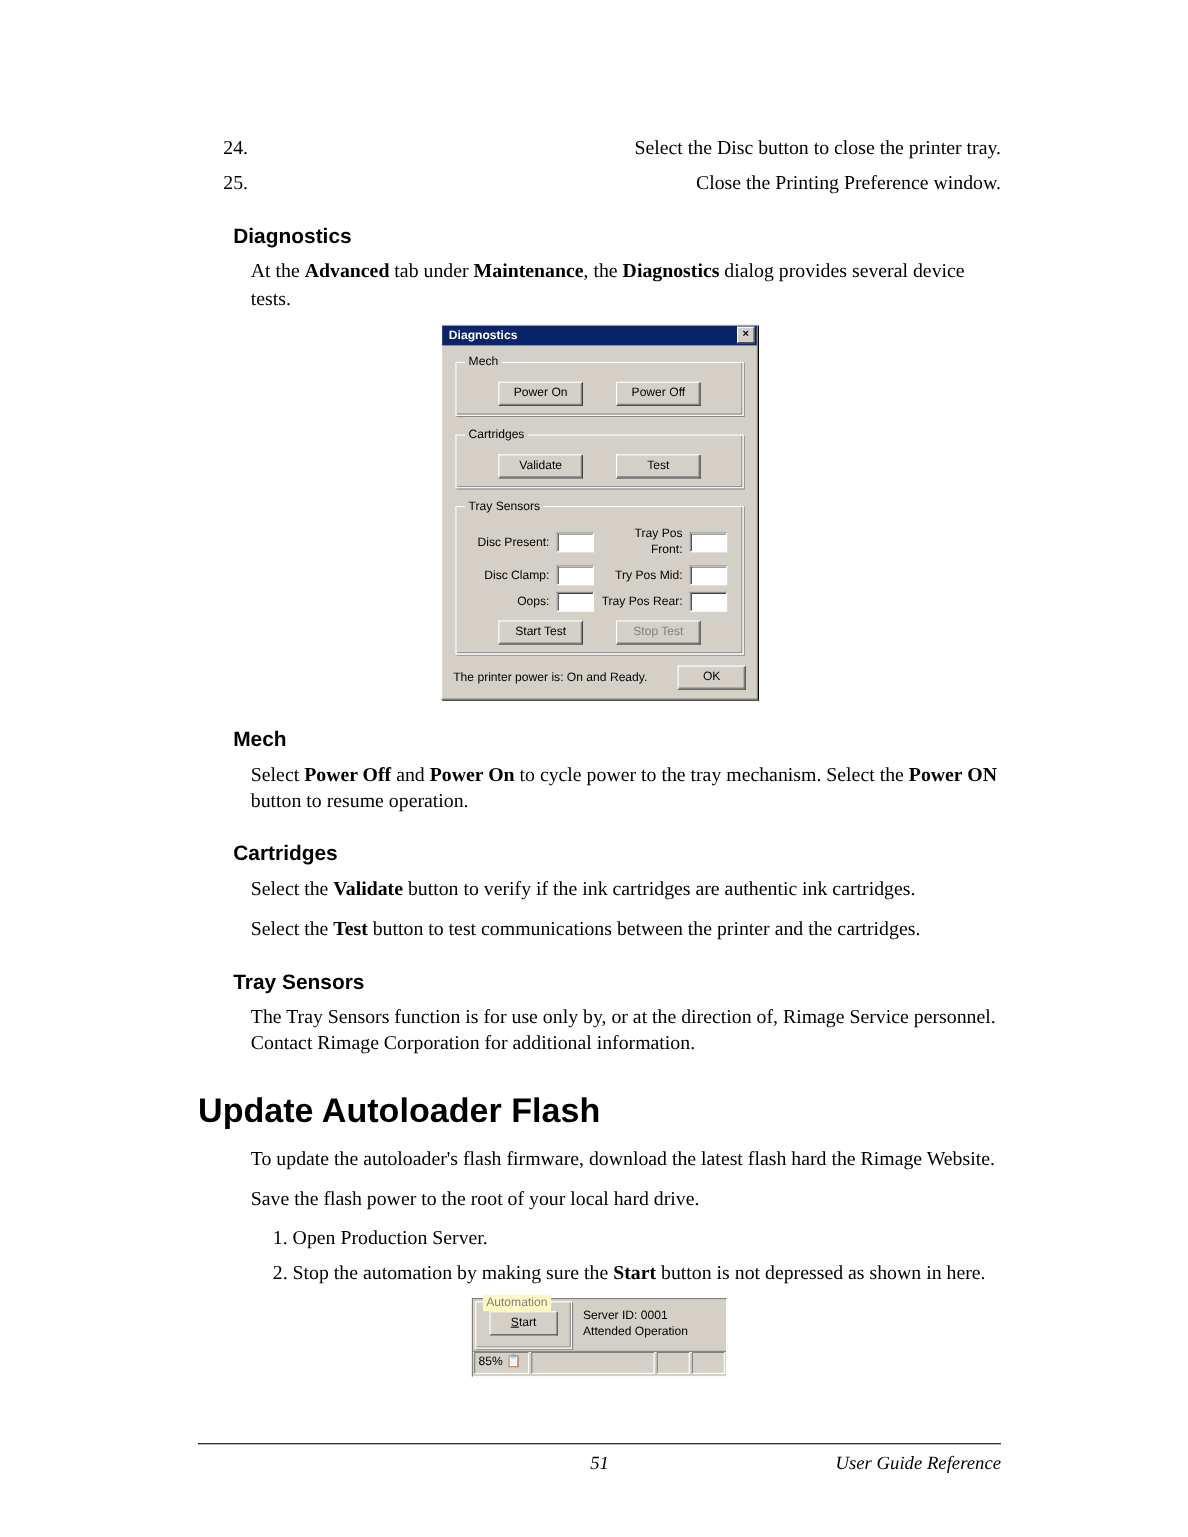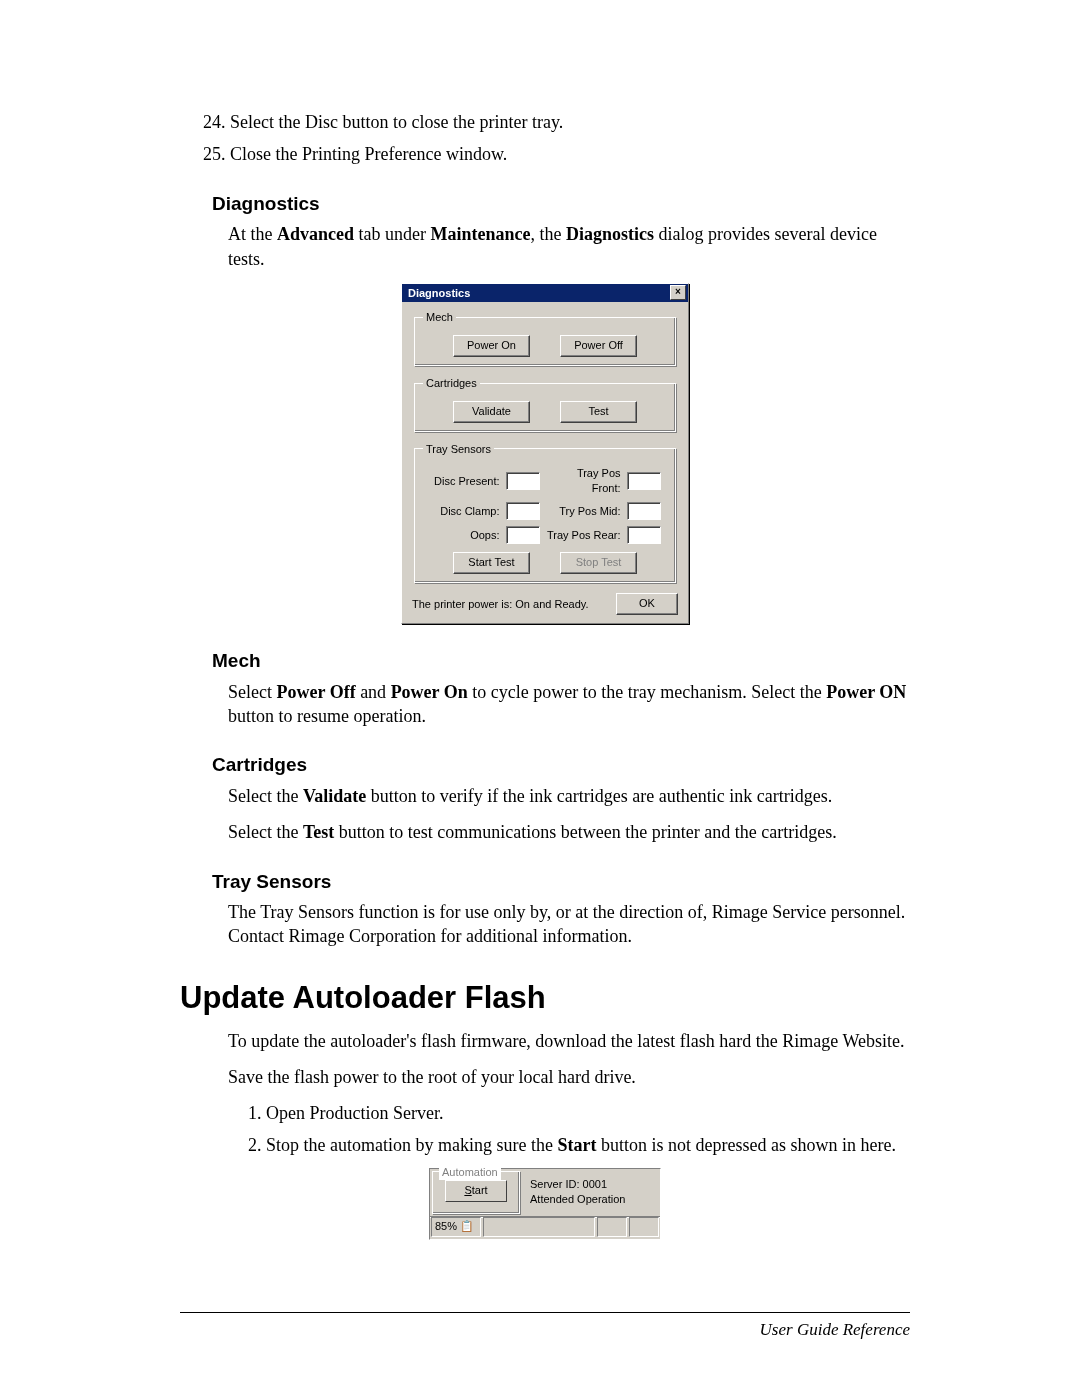--- a/index.html
+++ b/index.html
@@ -10,21 +10,21 @@
   }
   .page {
     width: 1080px;
     height: 1397px;
     position: relative;
     box-sizing: border-box;
     padding: 110px 170px 60px 180px;
     font-size: 18px;
     line-height: 1.35;
   }
-  ol.steps { margin: 0 0 20px 0; padding-left: 50px; }
+  ol.steps { margin: 12px 0 20px 0; padding-left: 50px; text-align: right; }
   ol.steps li { margin-bottom: 8px; }
   h3.sub {
     font-family: Arial, Helvetica, sans-serif;
     font-weight: bold;
     font-size: 19px;
     margin: 24px 0 6px 32px;
   }
   .body-p { margin: 6px 0 12px 48px; }
   h2.main {
     font-family: Arial, Helvetica, sans-serif;
@@ -123,21 +123,21 @@
   }
   .autopanel .top { display:flex; padding:2px; gap:8px; }
   .autofield {
     border: 1px solid #fff;
     box-shadow: -1px -1px 0 #808080 inset, 1px 1px 0 #808080;
     padding: 8px 6px 6px 6px;
     position: relative;
     width: 74px;
   }
   .autofield .fl {
-    position: absolute; top:-7px; left:6px; background:#ffffff; padding:0 3px;
+    position: absolute; top:-7px; left:6px; background:#fef9c3; padding:0 3px;
     color:#808080;
   }
   .startbtn {
     width: 60px; height: 20px;
     background: #d4d0c8;
     border: 1px solid #fff;
     border-right-color:#404040;
     border-bottom-color:#404040;
     text-align:center; line-height:18px;
     margin: 0 auto;
@@ -284,16 +284,17 @@
           <span>📋</span>
         </div>
         <div class="statuscell" style="flex:1"></div>
         <div class="statuscell" style="width:28px"></div>
         <div class="statuscell" style="width:28px"></div>
       </div>
     </div>
   </div>
 
   <div class="footer">
+    <span class="pg">51</span>
     <span class="ref">User Guide Reference</span>
   </div>
 
 </div>
 
 </body></html>

